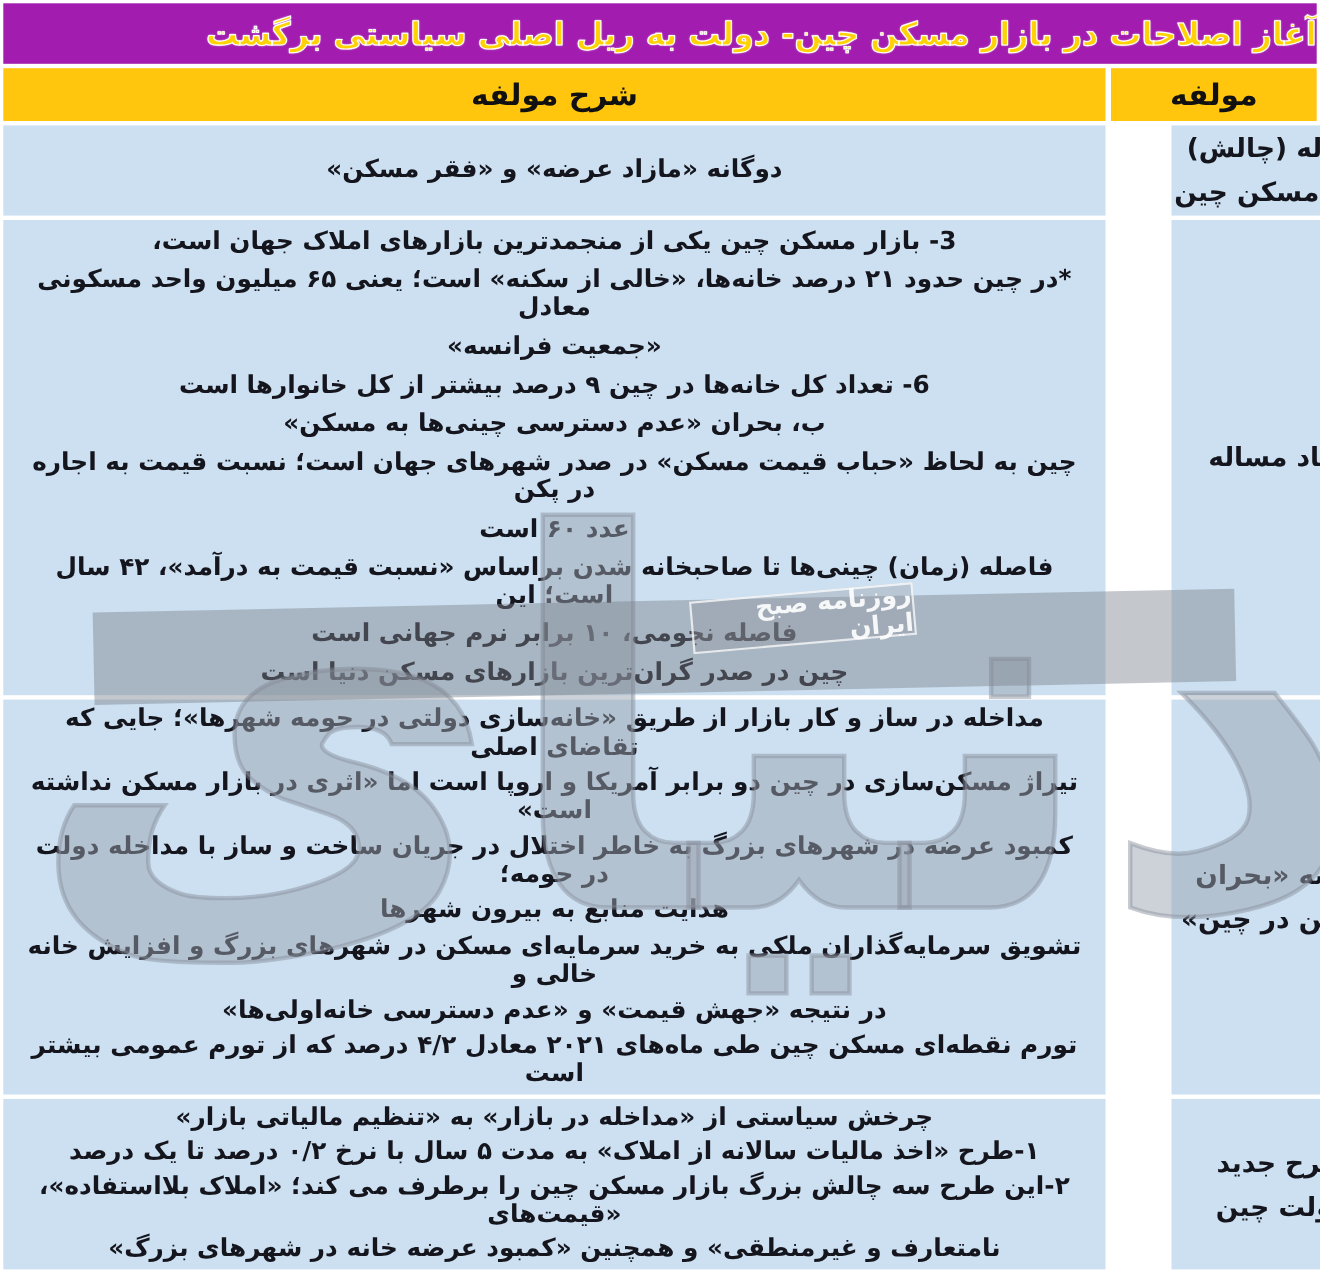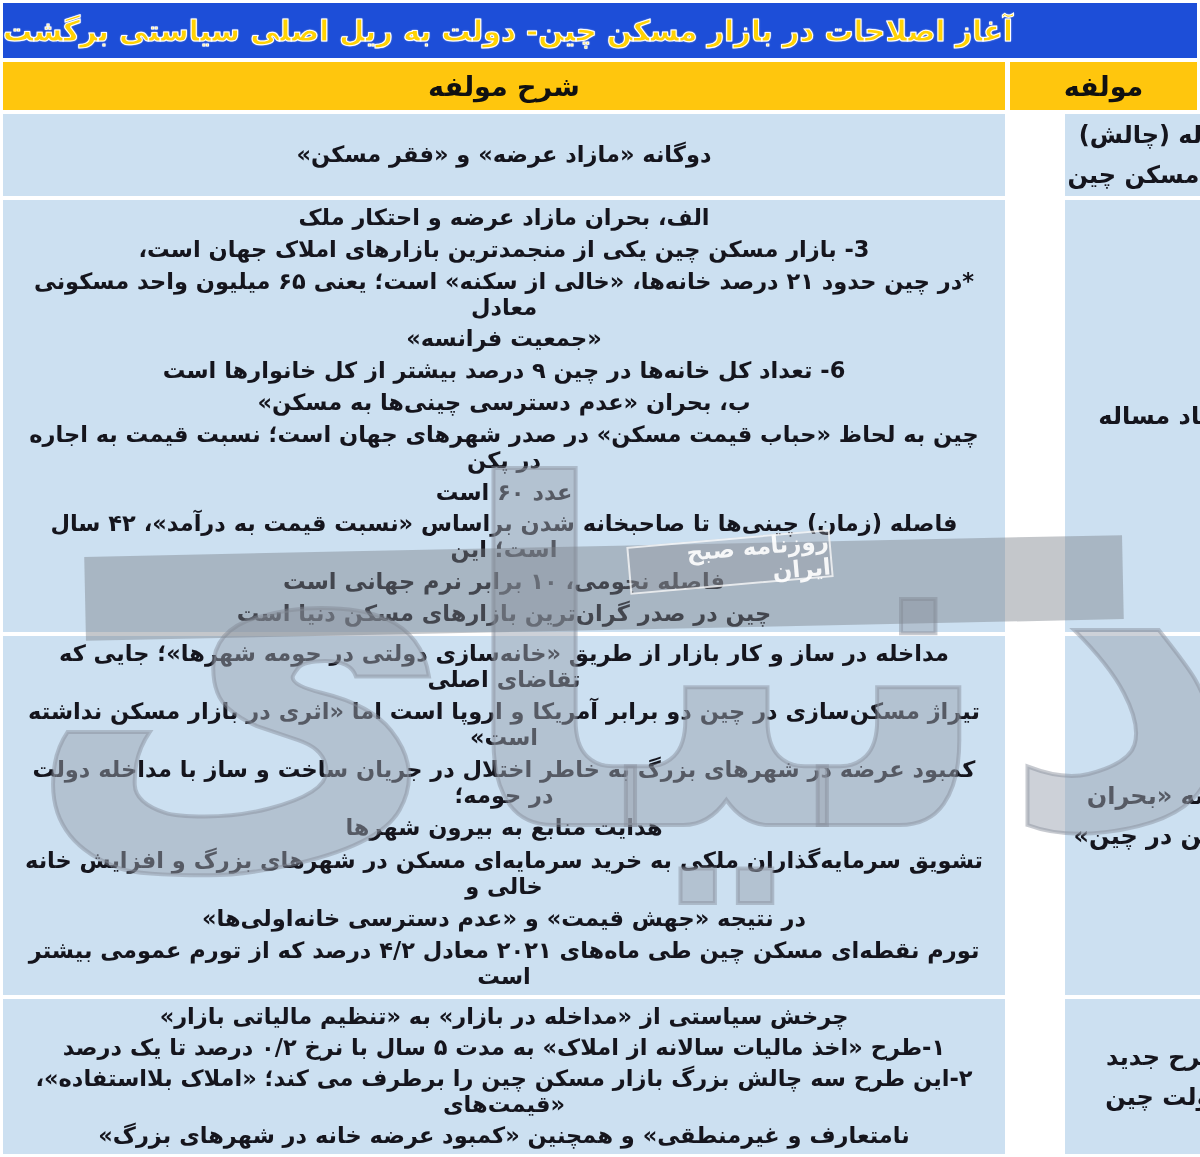--- a/index.html
+++ b/index.html
@@ -3,22 +3,22 @@
 <meta charset="utf-8">
 <style>
   html,body{margin:0;padding:0;}
   body{
     width:1200px;height:1157px;position:relative;overflow:hidden;
     background:#ffffff;font-family:"DejaVu Sans",sans-serif;
   }
   .abs{position:absolute;box-sizing:border-box;}
   
   #titlebar{
-    left:3px;top:3px;width:1194px;height:55px;background:#1d4ed8;
-    display:flex;align-items:center;justify-content:flex-start;
+    left:3px;top:3px;width:1194px;height:55px;background:#a21caf;
+    display:flex;align-items:center;justify-content:flex-end;
   }
   #titlebar .title-text{
     color:#FFD205;font-size:29px;font-weight:bold;direction:rtl;
     -webkit-text-stroke:1px #ffffff;
     text-shadow:0 0 1px #fff,0 0 2px #fff;
     letter-spacing:0;
   }
   
   .hdr-cell{
     top:62px;height:48px;background:#FFC60D;
@@ -75,21 +75,20 @@
 <div id="hdr-desc" class="abs hdr-cell">شرح مولفه</div>
 <div id="hdr-comp" class="abs hdr-cell">مولفه</div>
 
 <div id="table-body">
     <div class="abs cell desc-cell" style="top: 114px; height: 82px;">
       <div class="desc-line">دوگانه «مازاد عرضه» و «فقر مسکن»</div>
     </div>
     <div class="abs cell comp-cell" style="top: 114px; height: 82px;">مساله (چالش)
 بازار مسکن چین</div>
     <div class="abs cell desc-cell" style="top: 200px; height: 432px;">
-      <div class="desc-line">الف، بحران مازاد عرضه و احتکار ملک</div>
       <div class="desc-line">3- بازار مسکن چین یکی از منجمدترین بازارهای املاک جهان است،</div>
       <div class="desc-line">*در چین حدود ۲۱ درصد خانه‌ها، «خالی از سکنه» است؛ یعنی ۶۵ میلیون واحد مسکونی معادل</div>
       <div class="desc-line">«جمعیت فرانسه»</div>
       <div class="desc-line">6- تعداد کل خانه‌ها در چین ۹ درصد بیشتر از کل خانوارها است</div>
       <div class="desc-line">ب، بحران «عدم دسترسی چینی‌ها به مسکن»</div>
       <div class="desc-line">چین به لحاظ «حباب قیمت مسکن» در صدر شهرهای جهان است؛ نسبت قیمت به اجاره در پکن</div>
       <div class="desc-line">عدد ۶۰ است</div>
       <div class="desc-line">فاصله (زمان) چینی‌ها تا صاحبخانه شدن براساس «نسبت قیمت به درآمد»، ۴۲ سال است؛ این</div>
       <div class="desc-line">فاصله نجومی، ۱۰ برابر نرم جهانی است</div>
       <div class="desc-line">چین در صدر گران‌ترین بازارهای مسکن دنیا است</div>

